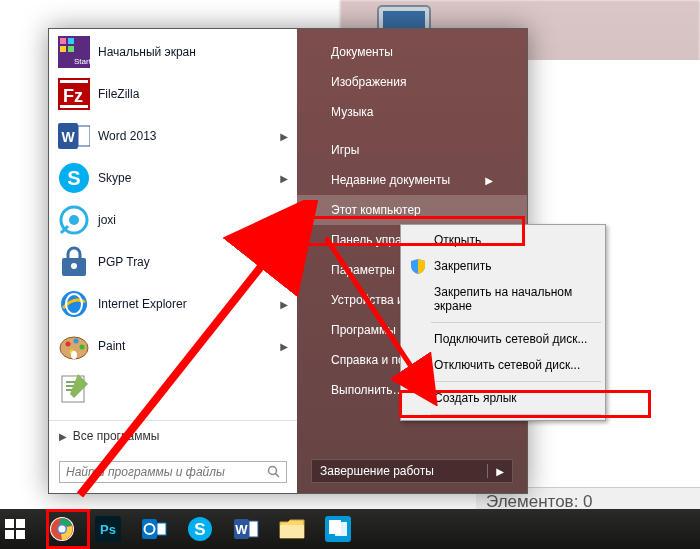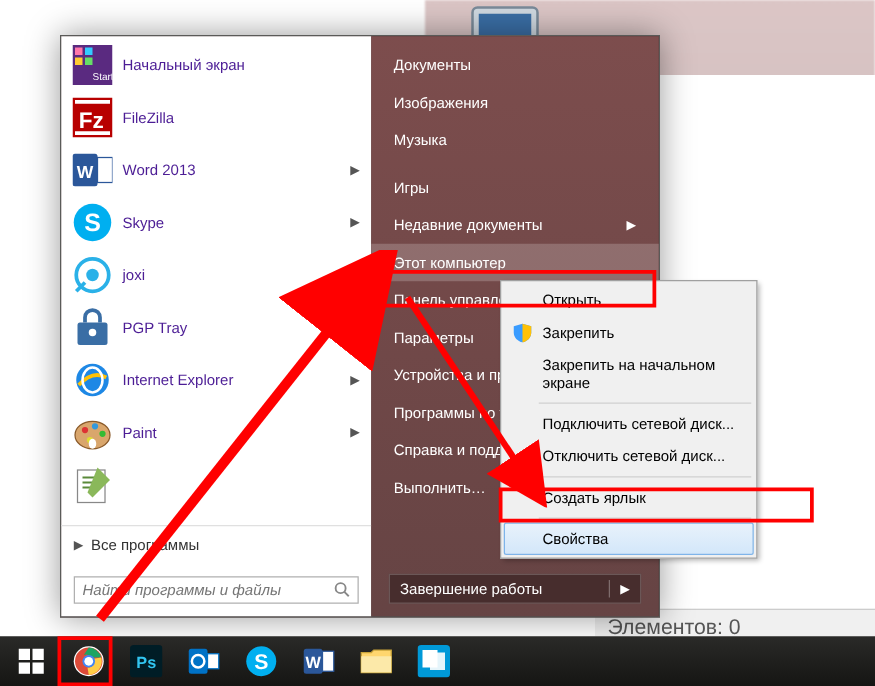--- a/index.html
+++ b/index.html
@@ -6,40 +6,40 @@
 *{box-sizing:border-box}
 svg{display:block}
 .bg{position:absolute;top:0;right:0;width:360px;height:480px;background:linear-gradient(#a87272 0%,#855a5a 40%,#8b6565 100%);filter:blur(1px);opacity:.4;z-index:0}
 .monitor{position:absolute;top:4px;left:372px;z-index:1}
 .startmenu{position:absolute;top:28px;left:48px;width:480px;height:466px;box-shadow:0 0 25px rgba(0,0,0,.4);border:1px solid #5a5a58;z-index:2;display:flex;background:#3f2a2a}
 .sm-left{width:248px;background:#fff;display:flex;flex-direction:column}
 .sm-right{flex:1;background:linear-gradient(to bottom,rgba(130,80,80,.92),rgba(105,70,70,.92));color:#fff;padding:8px 0;position:relative}
 .app-list{flex:1;overflow:hidden;padding:2px}
 .app-item{display:flex;align-items:center;padding:4px 6px;cursor:default;border:1px solid transparent;border-radius:2px}
 .app-ico{width:32px;height:32px;display:flex;align-items:center;justify-content:center;margin-right:8px}
-.app-label{color:#4c1d95}
+.app-label{color:#0f172a}
 .app-arrow{margin-left:auto;color:#555;font-size:10px}
 .allprog{border-top:1px solid #e0e0e0;padding:8px 10px;display:flex;align-items:center;color:#333}
 .searchwrap{padding:10px}
 .search{width:100%;border:1px solid #b0b0b0;padding:3px 22px 3px 6px;font-style:italic;color:#888;font-family:inherit;font-size:12px;background:#fff}
 .search-ico{position:absolute;right:262px;bottom:17px;color:#888}
-.rmenu-item{padding:8px 18px;color:#fff;display:flex;align-items:center;cursor:default;position:relative}
+.rmenu-item{padding:8px 34px;color:#fff;display:flex;align-items:center;cursor:default;position:relative}
 .rmenu-item.hov{background:rgba(255,255,255,.2)}
 .rmenu-item .arr{margin-left:auto;font-size:10px;color:#fff}
 .rmenu-sep{height:8px}
 .shutdown{position:absolute;bottom:10px;left:14px;right:14px;background:rgba(50,30,30,.6);border:1px solid rgba(255,255,255,.2);color:#fff;padding:4px 8px;display:flex;align-items:center}
 .shutdown .bar{width:1px;height:14px;background:rgba(255,255,255,.3);margin:0 8px 0 auto}
 .shutdown .arr{font-size:10px}
 .ctxmenu{position:absolute;top:224px;left:400px;width:206px;background:#f0f0f0;border:1px solid #a0a0a0;box-shadow:2px 2px 4px rgba(0,0,0,.3);z-index:5;padding:2px}
 .ctx-item{padding:5px 10px 5px 30px;position:relative;cursor:default;border:1px solid transparent}
 .ctx-item.sel{background:linear-gradient(#e8f2fb,#d3e7fa);border:1px solid #7eb4ea;border-radius:2px}
 .ctx-item .ctx-ico{position:absolute;left:6px;top:4px;width:16px;height:16px}
 .ctx-sep{height:1px;background:#d0d0d0;margin:3px 2px 3px 28px}
 .taskbar{position:absolute;bottom:0;left:0;right:0;height:40px;background:linear-gradient(#2a2a28,#151513);display:flex;align-items:center;padding:0 2px;z-index:3}
-.tb-item{width:44px;height:36px;margin:0 1px;display:flex;align-items:center;justify-content:center;cursor:default;border-radius:2px}
+.tb-item{width:44px;height:36px;margin:0 1px;display:flex;align-items:center;cursor:default;border-radius:2px}
 .redbox{position:absolute;border:3px solid #ff0000;z-index:6;pointer-events:none}
 .arrow-svg{position:absolute;z-index:6;pointer-events:none}
 .bottombar{position:absolute;height:22px;left:476px;right:0;bottom:40px;background:#f0f0f0;border-top:1px solid #ccc;font-size:17px;color:#555;padding:4px 10px;z-index:1}
 .rightpane{position:absolute;left:528px;top:60px;right:0;bottom:62px;background:#fff;z-index:0}
 </style>
 </head>
 <body>
 
 <div class="bg"></div>
 <div class="rightpane"></div>
@@ -225,21 +225,20 @@
           <path d="M8 1 L15 3 V8 C15 12 12 15 8 16 V1" fill="#ffc107"></path>
         </svg>
       </span><span>Закрепить</span></div>
     <div class="ctx-item"><span>Закрепить на начальном экране</span></div>
     <div class="ctx-sep"></div>
     <div class="ctx-item"><span>Подключить сетевой диск...</span></div>
     <div class="ctx-item"><span>Отключить сетевой диск...</span></div>
     <div class="ctx-sep"></div>
     <div class="ctx-item"><span>Создать ярлык</span></div>
     <div class="ctx-sep"></div>
-    <div class="ctx-item sel"><span>Свойства</span></div>
   </div>
 
 <div class="bottombar"><span>Элементов: 0</span></div>
 
 <div class="taskbar">
   <div class="tb-item">
     <svg width="24" height="24" viewBox="0 0 24 24">
         <rect x="2" y="2" width="9" height="9" fill="#fff"></rect>
         <rect x="13" y="2" width="9" height="9" fill="#fff"></rect>
         <rect x="2" y="13" width="9" height="9" fill="#fff"></rect>

